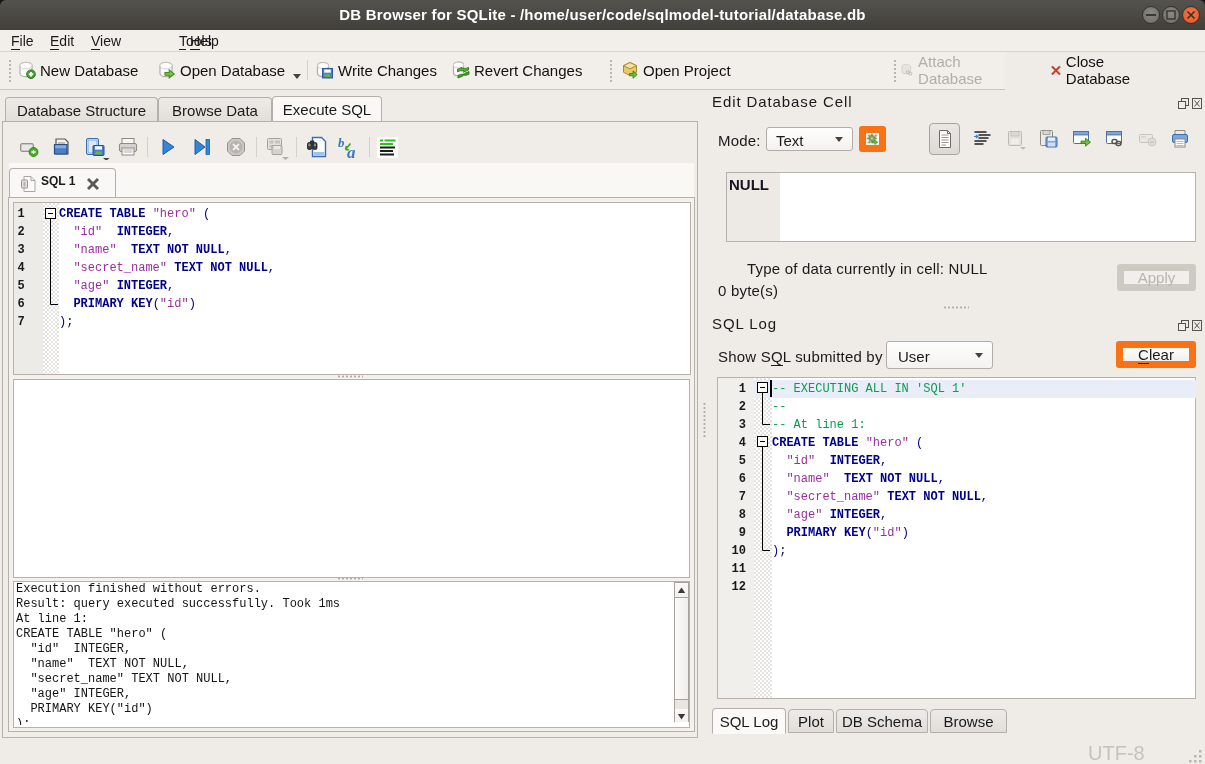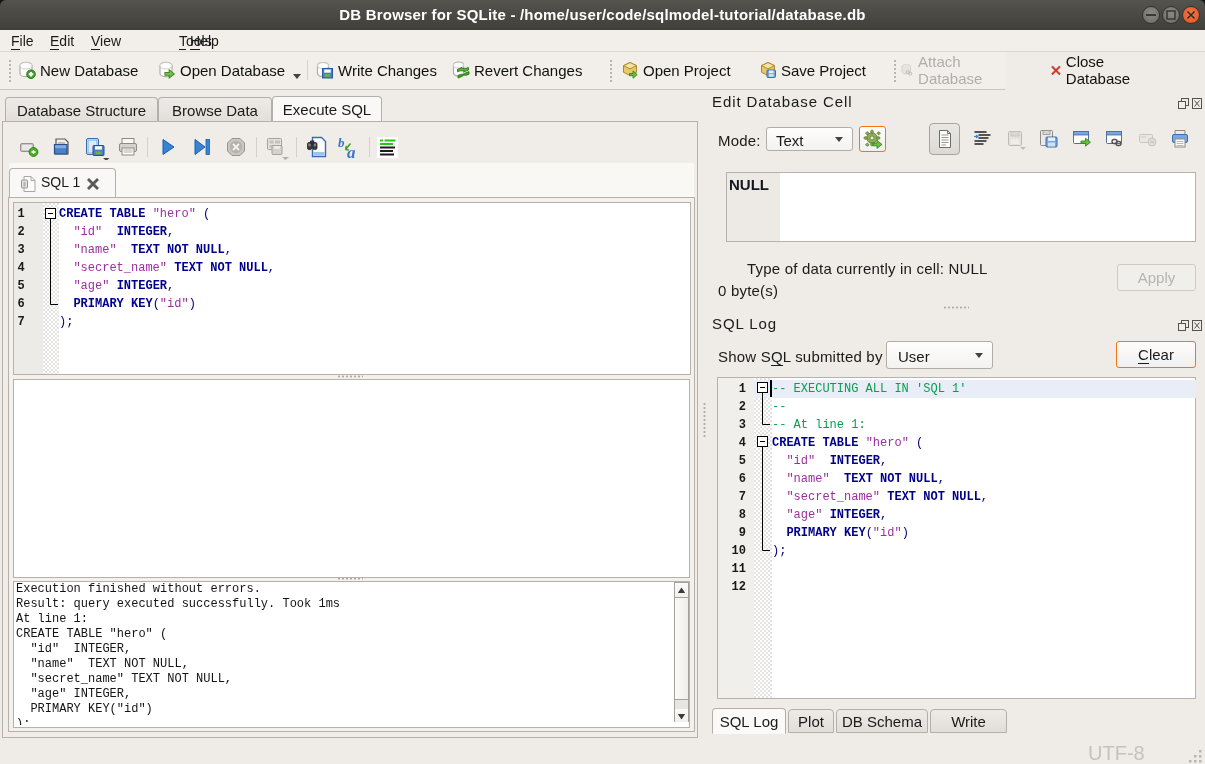--- a/index.html
+++ b/index.html
@@ -50,21 +50,21 @@
   .foldbox { position:absolute; width:11px; height:11px; background:#fff; border:1px solid #000; }
   .foldbox:before { content:""; position:absolute; left:2px; right:2px; top:4px; height:1px; background:#000; }
   
   .dockhead { position:absolute; font-size:15px; color:#1a1a1a; letter-spacing:0.2px; }
   .dockicons { position:absolute; width:24px; height:12px; }
   .combo { position:absolute; background:linear-gradient(#fefefe,#f4f2ef);
     border:1px solid #b2aea7; border-radius:3px; font-size:15px; color:#1a1a1a; }
   .combo .arr { position:absolute; right:9px; top:50%; margin-top:-2px; width:0; height:0;
     border-left:4px solid transparent; border-right:4px solid transparent; border-top:5px solid #45423e; }
   .btn { position:absolute; background:linear-gradient(#fdfdfc,#f2f0ed);
-    border:1px solid #f97316; border-radius:3px; font-size:15px; color:#1a1a1a;
+    border:7px solid #f97316; border-radius:3px; font-size:15px; color:#1a1a1a;
     display:flex; align-items:center; justify-content:center; }
   .btn.disabled { background:#f1efec; border-color:#cdcac4; color:#b7b5b2; }
   .bottomtab { position:absolute; font-size:15px; color:#1a1a1a;
     border:1px solid #b4b0a9; border-radius:4px 4px 0 0;
     background:linear-gradient(#edebe7,#e1deda); display:flex; align-items:center; justify-content:center; }
   .bottomtab.active { background:#fbfaf9; border-bottom:1px solid #fbfaf9; }
 </style>
 </head>
 <body>
 
@@ -128,28 +128,20 @@
         <path d="M5.5 8.2 l4.5 -1.8 v1 h4 l2.5 -1 v2.6 l-4.5 1.8 v-1 h-4 l-2.5 1 z" fill="#5aad3c" stroke="#2e7d14" stroke-width="0.9"></path>
         <path d="M17 10.6 l-4.5 1.8 v1 h-4 l-2.5 1 v2.6 l4.5 -1.8 v-1 h4 l2.5 -1 z" fill="#4d9930" stroke="#2e7d14" stroke-width="0.9"></path>
       </svg>Revert Changes</div>
     <div class="tb-handle" style="left:609px;"></div>
     <div class="tbtn" style="left:621px;" id="tb-openproj">
       <svg width="18" height="18" viewBox="0 0 18 18">
         <path d="M9 1.5 l6.5 3.2 v6.6 L9 14.5 l-6.5 -3.2 v-6.6 z" fill="#e8c96a" stroke="#a98a2f"></path>
         <path d="M9 1.5 l6.5 3.2 L9 7.9 2.5 4.7 z" fill="#f5e3a0" stroke="#a98a2f"></path>
         <path d="M8.5 12.5 h3.5 v-2.6 l4.2 3.7 -4.2 3.7 v-2.6 h-3.5 z" fill="#6abf3a" stroke="#2e7d14" stroke-width="0.8"></path>
       </svg>Open Project</div>
-    <div class="tbtn" style="left:759px;" id="tb-saveproj">
-      <svg width="18" height="18" viewBox="0 0 18 18">
-        <path d="M9 1.5 l6.5 3.2 v6.6 L9 14.5 l-6.5 -3.2 v-6.6 z" fill="#e8c96a" stroke="#a98a2f"></path>
-        <path d="M9 1.5 l6.5 3.2 L9 7.9 2.5 4.7 z" fill="#f5e3a0" stroke="#a98a2f"></path>
-        <rect x="8" y="9" width="8.5" height="7.5" rx="1" fill="#7aa7e0" stroke="#3a6cb0"></rect>
-        <rect x="10" y="9.5" width="4.5" height="2.6" fill="#e8f0fb"></rect>
-        <rect x="10" y="13" width="4.5" height="2.8" fill="#cfe0f5"></rect>
-      </svg>Save Project</div>
     <div class="tb-handle" style="left:893px;"></div>
     <div class="tbtn" style="left:900px; color:#b0aeab;" id="tb-attach">
       <svg width="18" height="18" viewBox="0 0 18 18" opacity="0.55">
         <ellipse cx="8" cy="4.5" rx="5.5" ry="2.5" fill="#e4e2df" stroke="#b3b0aa"></ellipse>
         <path d="M2.5 4.5 v7 a5.5 2.5 0 0 0 11 0 v-7" fill="#dddbd7" stroke="#b3b0aa"></path>
         <rect x="8" y="10" width="4" height="3.4" rx="1.6" fill="none" stroke="#8f8d88" stroke-width="1.2"></rect>
         <rect x="11" y="12" width="4" height="3.4" rx="1.6" fill="none" stroke="#8f8d88" stroke-width="1.2"></rect>
       </svg>Attach Database</div>
     <div class="tbtn" style="left:1050px;" id="tb-close">
       <svg width="18" height="18" viewBox="0 0 18 18">
@@ -241,21 +233,21 @@
   <div class="abs" style="left:9px; top:163px; width:685px; height:34px; background:#faf8f4;"></div>
 
   <div class="abs" style="left:9px; top:168px; width:107px; height:30px; background:#f9f8f6; border:1px solid #b4b0a9; border-bottom:none; border-radius:4px 4px 0 0;"></div>
   <div class="abs" id="sql1content" style="left:18px; top:174px; width:95px; height:20px;">
     <svg class="abs" style="left:1px; top:0px;" width="20" height="20" viewBox="0 0 20 20">
       <path d="M5 2.5 h7 l4 4 v11 h-11 z" fill="#fcfbfa" stroke="#aaa7a1"></path>
       <path d="M12 2.5 v4 h4" fill="none" stroke="#aaa7a1"></path>
       <rect x="2.5" y="6" width="6" height="8" rx="1" fill="#e4e2df" stroke="#97948e"></rect>
       <rect x="4.5" y="8" width="2" height="4.5" fill="#b5b2ad"></rect>
     </svg>
-    <div class="abs" style="left:23px; top:0px; font-size:14px; font-weight:normal; color:#1a1a1a;">SQL 1</div>
+    <div class="abs" style="left:23px; top:0px; font-size:12px; font-weight:bold; color:#1a1a1a;">SQL 1</div>
     <svg class="abs" style="left:68px; top:3px;" width="14" height="14" viewBox="0 0 14 14">
       <path d="M3 1 L7 5 L11 1 L13 3 L9 7 L13 11 L11 13 L7 9 L3 13 L1 11 L5 7 L1 3 z" fill="#5a5855"></path>
     </svg>
   </div>
 
   <div class="frame" style="left:8px; top:197px; width:687px; height:535px; background:#f4f1ed;"></div>
 
   <div class="frame" style="left:13px; top:202px; width:678px; height:173px; background:#fff;">
     <div class="abs" style="left:0; top:0; width:29px; height:171px; background:#ecebe7;"></div>
     <div class="abs checker" style="left:29px; top:0; width:16px; height:171px;"></div>
@@ -446,21 +438,21 @@
     </svg>
     <div class="foldbox" style="left:757px; top:436px;"></div>
     <svg class="abs" style="left:757px; top:447px;" width="16" height="110" viewBox="0 0 16 110">
       <path d="M5.5 0 V103.5 H13" fill="none" stroke="#000" stroke-width="1"></path>
     </svg>
   </div>
 
   <div class="bottomtab active" style="left:712px; top:708px; width:74px; height:26px;">SQL Log</div>
   <div class="bottomtab" style="left:788px; top:709px; width:46px; height:24px;">Plot</div>
   <div class="bottomtab" style="left:836px; top:709px; width:92px; height:24px;">DB Schema</div>
-  <div class="bottomtab" style="left:930px; top:709px; width:77px; height:24px;">Write</div>
+  <div class="bottomtab" style="left:930px; top:709px; width:77px; height:24px;">Browse</div>
 
   <div class="abs" style="left:1088px; top:742px; font-size:20px; color:#c5c3bf;">UTF-8</div>
   <div class="abs" id="grip" style="left:1188px; top:748px; width:16px; height:16px;">
     <svg width="16" height="16">
       <g fill="#b9b6b0">
         <rect x="11" y="2" width="2.5" height="2.5"></rect>
         <rect x="11" y="7" width="2.5" height="2.5"></rect>
         <rect x="11" y="12" width="2.5" height="2.5"></rect>
         <rect x="6" y="7" width="2.5" height="2.5"></rect>
         <rect x="6" y="12" width="2.5" height="2.5"></rect>

